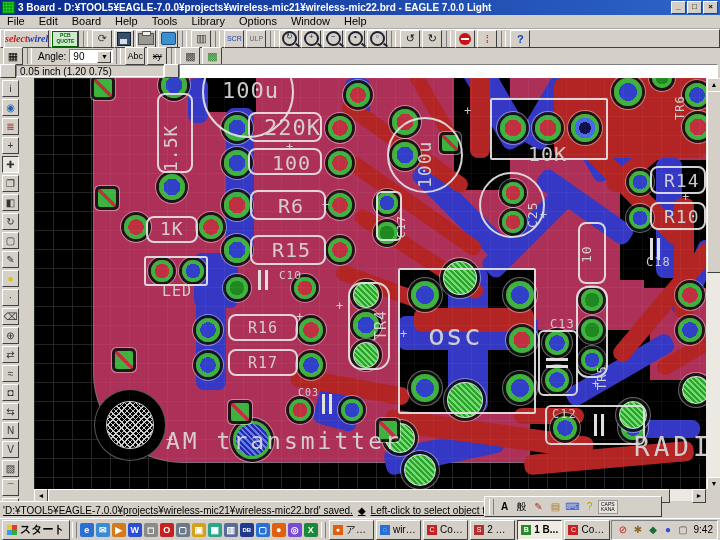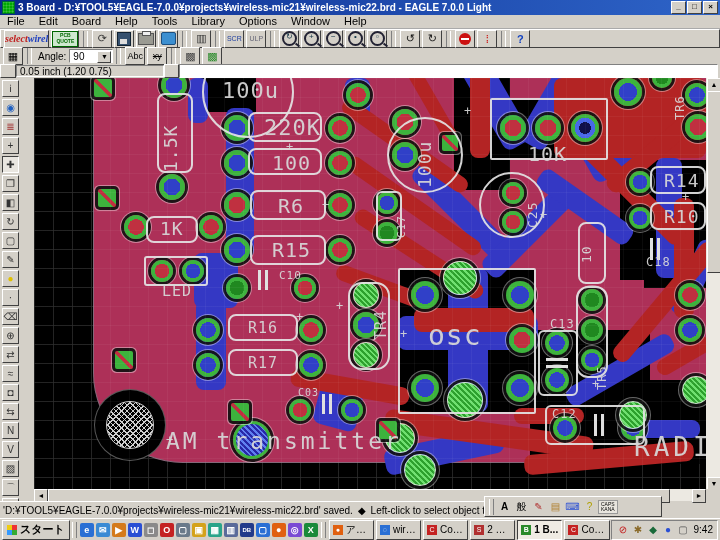--- a/index.html
+++ b/index.html
@@ -61,21 +61,21 @@
   .gridov{left:0;top:0;width:672px;height:411px;pointer-events:none;
     background-image:repeating-linear-gradient(to right,rgba(255,255,255,.045) 0 1px,transparent 1px 19px),
                      repeating-linear-gradient(to bottom,rgba(255,255,255,.045) 0 1px,transparent 1px 19px);}
   .capbar{background:#e0e0e0;}
   
   .vscroll{left:706px;top:78px;width:14px;height:411px;background:#ece9e2;}
   .hscroll{left:34px;top:489px;width:672px;height:12px;background:#ece9e2;display:flex;}
   .sbtn{width:12px;height:12px;font-size:7px;line-height:11px;text-align:center;flex:0 0 auto;}
   .corner{left:706px;top:489px;width:14px;height:12px;background:#d4d0c8;}
   
-  .statusbar{left:0;top:501px;width:644px;height:17px;background:#d4d0c8;font-size:10px;display:flex;align-items:center;padding-left:3px;box-sizing:border-box;border-top:1px solid #fff;}
+  .statusbar{left:0;top:501px;width:644px;height:17px;background:#d4d0c8;font-size:10px;display:flex;align-items:center;padding-left:3px;box-sizing:border-box;border-top:1px solid #fff;text-decoration:underline;}
   .imebar{left:484px;top:496px;width:178px;height:21px;display:flex;align-items:center;z-index:50;font-size:11px;padding:0 2px;box-sizing:border-box;}
   .imebtn{height:15px;min-width:15px;display:flex;align-items:center;justify-content:center;margin:0 1px;font-size:10px;}
   .capskana{font-size:5px;line-height:5px;border:1px solid #999;padding:1px 2px;background:#e8e5de;}
   .taskbar{left:0;top:518px;width:720px;height:22px;background:#d4d0c8;border-top:1px solid #fff;display:flex;align-items:center;padding:0 2px;box-sizing:border-box;z-index:40;}
   .startbtn{height:18px;display:flex;align-items:center;font-weight:bold;font-size:11px;padding:0 4px;flex:0 0 auto;}
   .flag{width:10px;height:10px;margin-right:3px;background:
      conic-gradient(#e33 0 25%,#3a3 0 50%,#39f 0 75%,#ec1 0);}
   .qlicon{width:14px;height:14px;margin:0 1px;border-radius:2px;font-size:9px;font-weight:bold;display:flex;align-items:center;justify-content:center;color:#fff;flex:0 0 auto;}
   .taskwin{height:18px;flex:1 1 56px;min-width:0;display:flex;align-items:center;font-size:10px;padding:0 3px;margin:0 1px;overflow:hidden;white-space:nowrap;}
   .taskwin.active{border-color:#404040 #ffffff #ffffff #404040;background:#efebe3;font-weight:bold;}

